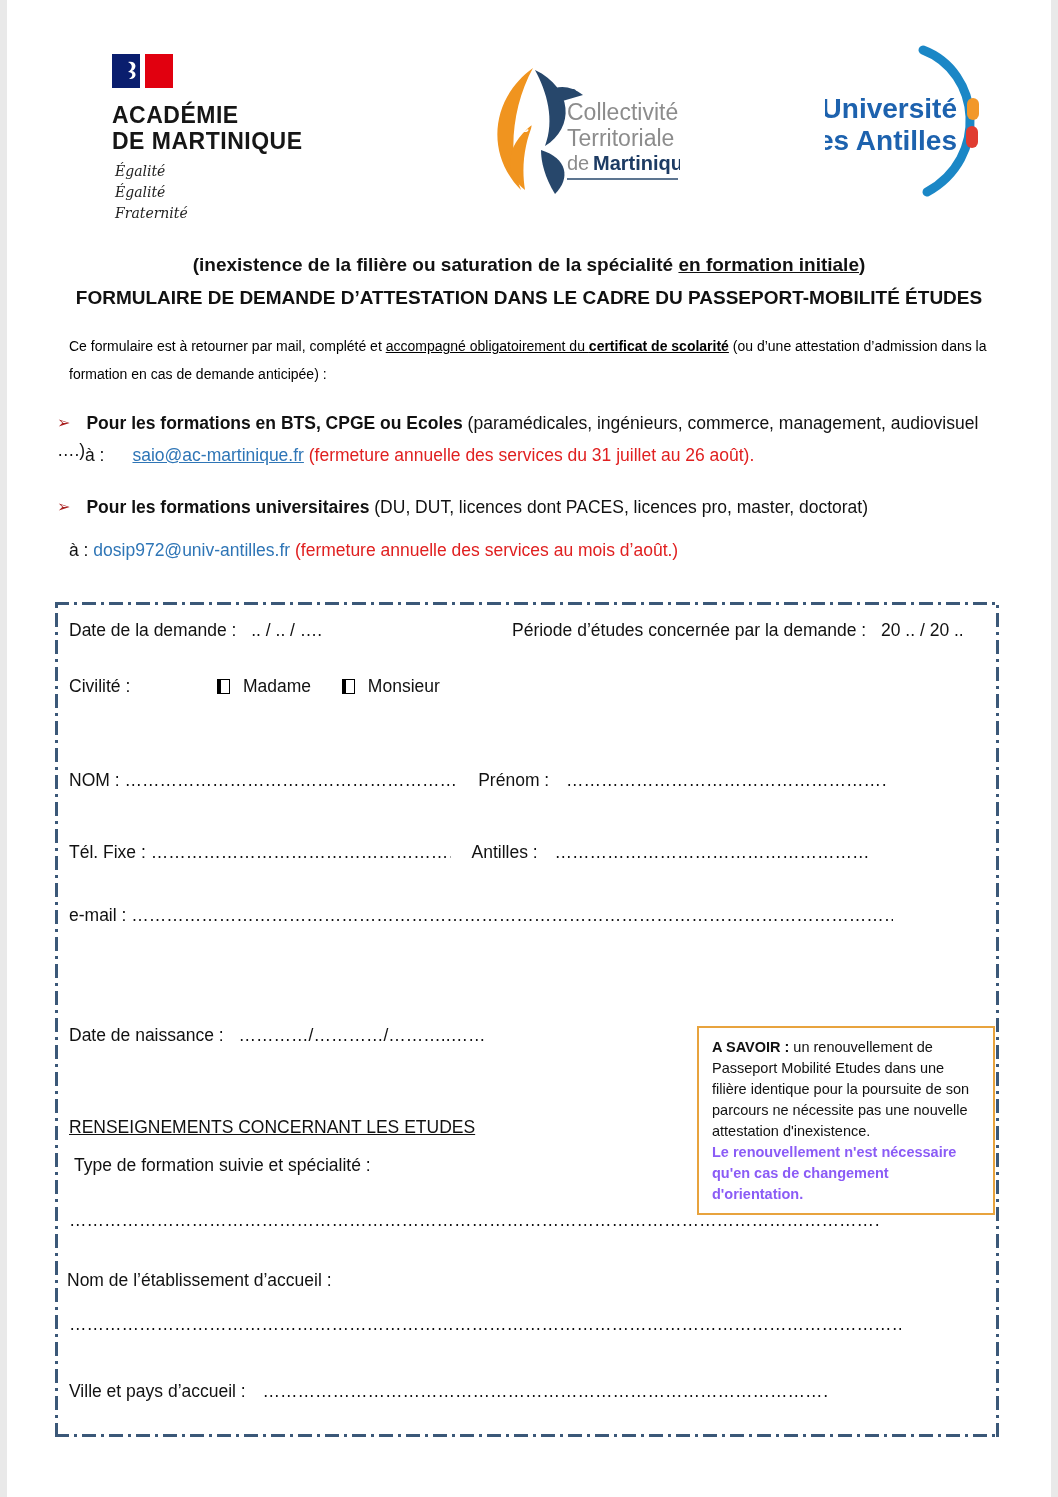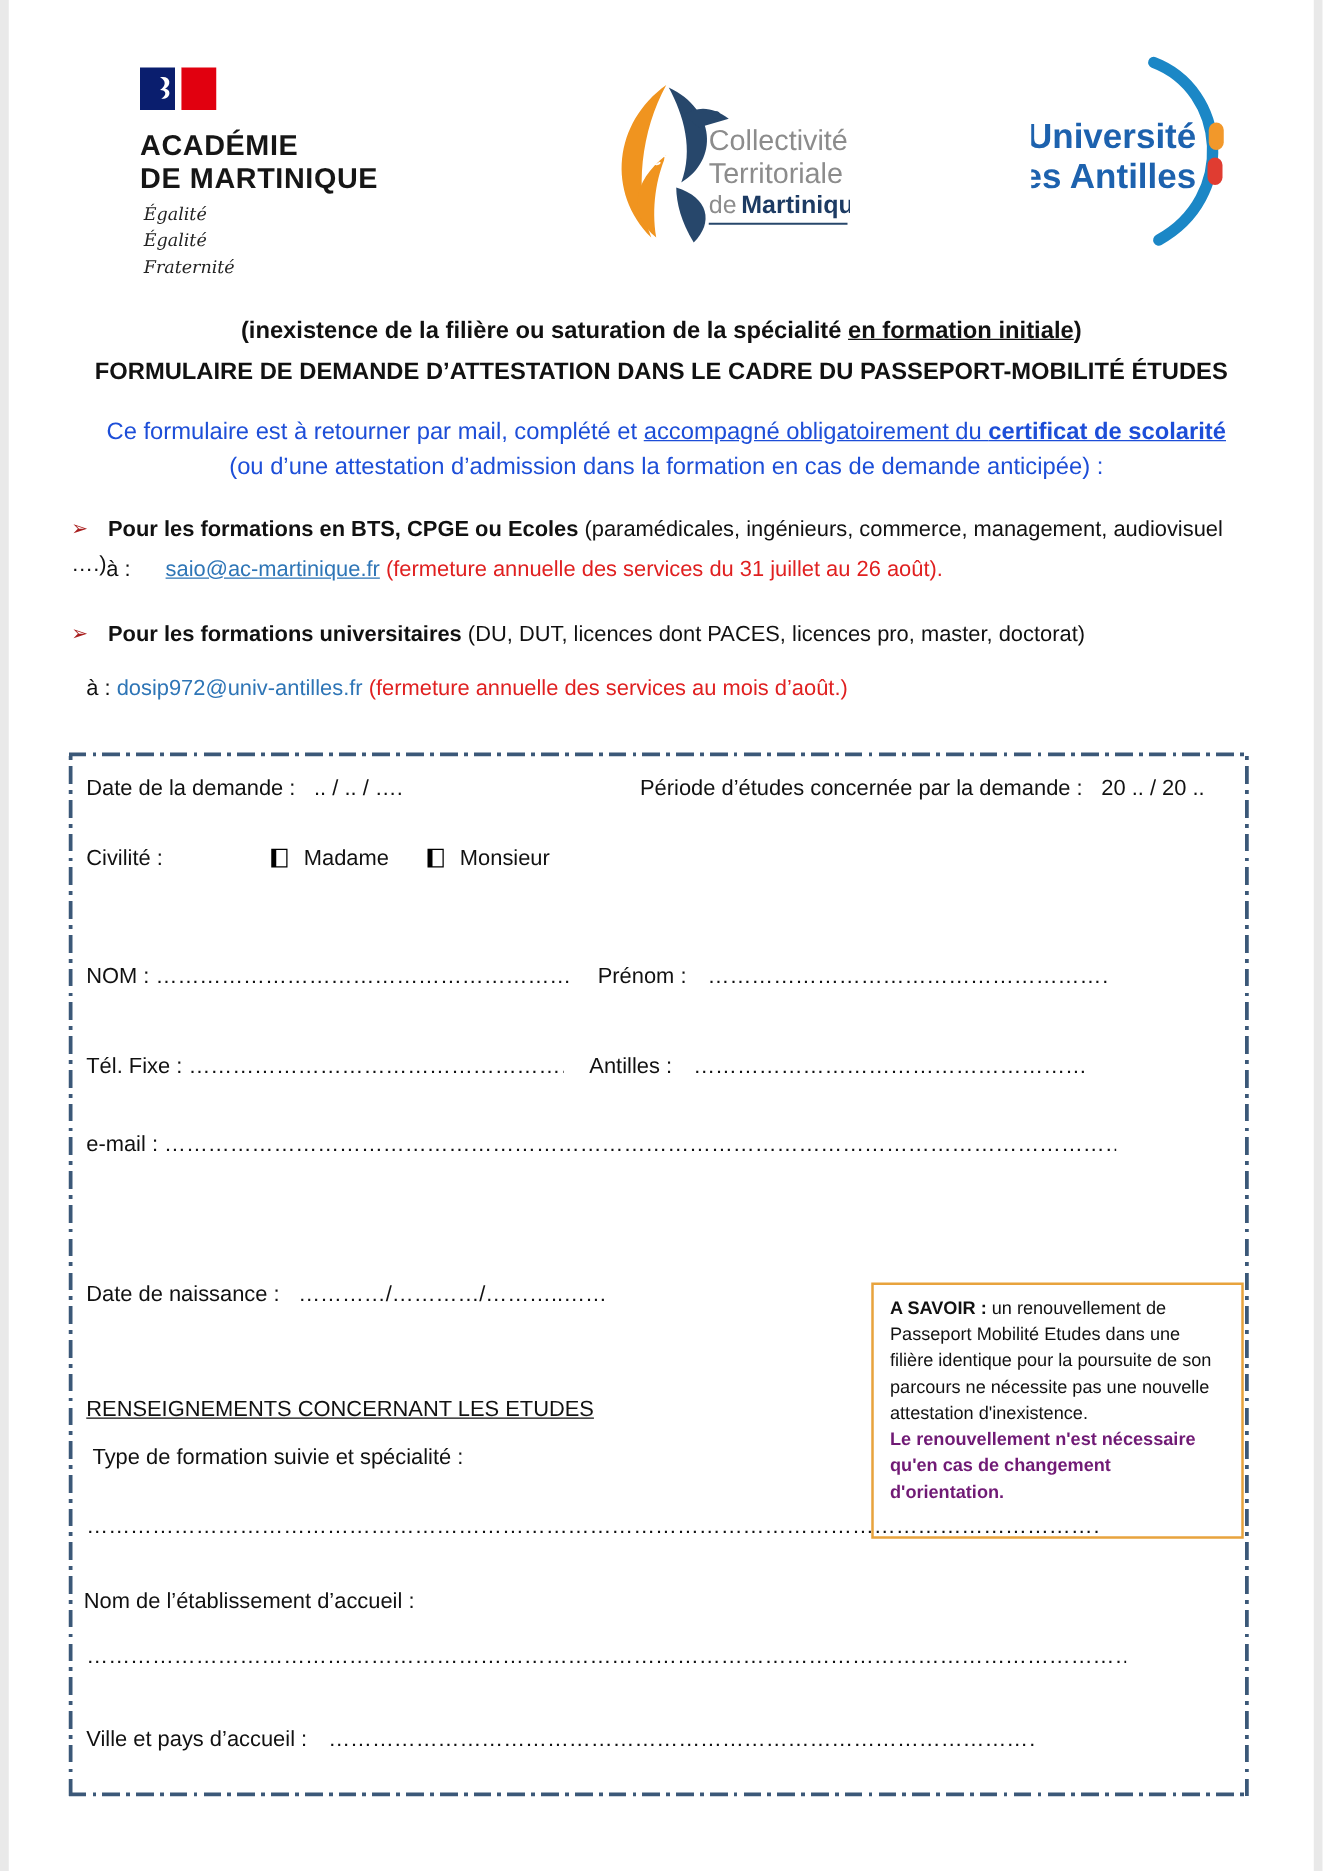--- a/index.html
+++ b/index.html
@@ -11,21 +11,21 @@
   
   .logo-academie { position:absolute; left:105px; top:52px; width:230px; }
   .logo-academie .acad-name { font-weight:bold; font-size:23px; letter-spacing:0.5px; line-height:26px; margin-top:6px; color:#161616; }
   .logo-academie .motto { font-family:"DejaVu Serif", serif; font-style:italic; font-size:14px; line-height:21px; margin-top:7px; margin-left:3px; color:#222; }
   .logo-ctm { position:absolute; left:468px; top:62px; }
   .logo-ua  { position:absolute; left:818px; top:42px; }
   
   .title { position:absolute; left:0; top:248px; width:100%; text-align:center; font-weight:bold; font-size:19px; line-height:33px; color:#111; }
   .u { text-decoration:underline; }
   
-  .intro { position:absolute; left:62px; top:332px; width:928px; font-size:19px; line-height:28px; color:#1d4ed8;text-align:center; }
+  .intro { position:absolute; left:62px; top:332px; width:928px; font-size:14px; line-height:28px; color:#000000; }
   .b { font-weight:bold; }
   
   .bullet-row { position:absolute; left:50px; font-size:17.5px; line-height:26px; color:#111; width:950px; }
   .arrow { color:#a81e1e; font-size:16px; margin-right:16px; position:relative; top:-1px; }
   .maillink { color:#2e75b6; text-decoration:underline; cursor:pointer; }
   .maillink.nounderline { text-decoration:none; }
   .rednote { color:#e02020; }
   
   .formbox {
     position:absolute; left:48px; top:602px; width:944px; height:835px;
@@ -38,24 +38,24 @@
   }
   .frow { position:absolute; white-space:nowrap; }
   .dots { display:inline-block; overflow:hidden; white-space:nowrap; vertical-align:bottom; letter-spacing:0; }
   .w300 { width:300px; } .w315 { width:315px; } .w322 { width:322px; } .w332 { width:332px; }
   .w565 { width:565px; } .w760 { width:762px; } .w810 { width:812px; } .w832 { width:832px; }
   .cb { display:inline-block; width:13px; height:15px; border:1.6px solid #000; border-left:4.5px solid #000; vertical-align:-2px; margin-right:8px; background:#fff; }
   .email-note { position:absolute; left:14px; top:341px; width:912px; font-size:14.5px; font-weight:bold; color:#e02020; line-height:22px; white-space:normal; }
   .section-heading { text-decoration:underline; font-size:17.5px;margin-top:17px; }
   .asavoir {
     position:absolute; left:642px; top:424px; width:298px; min-height:164px;
-    border:2.5px solid #e8a33d; background:#fff; padding:9px 11px 24px 13px;
+    border:2.5px solid #e8a33d; background:#fff; padding:9px 11px 8px 13px;
     font-size:14.5px; line-height:21px; white-space:normal; color:#111;
   }
-  .asavoir .red { color:#701a75; font-weight:bold; }
+  .asavoir .red { color:#8b5cf6; font-weight:bold; }
 </style>
 </head>
 <body>
 
 <div class="page">
 
   <div class="logo-academie">
     <svg width="64" height="40" viewBox="0 0 64 40">
       <rect x="0" y="2" width="28" height="34" fill="#0a1e6e"></rect>
       <rect x="33" y="2" width="28" height="34" fill="#e1000f"></rect>

